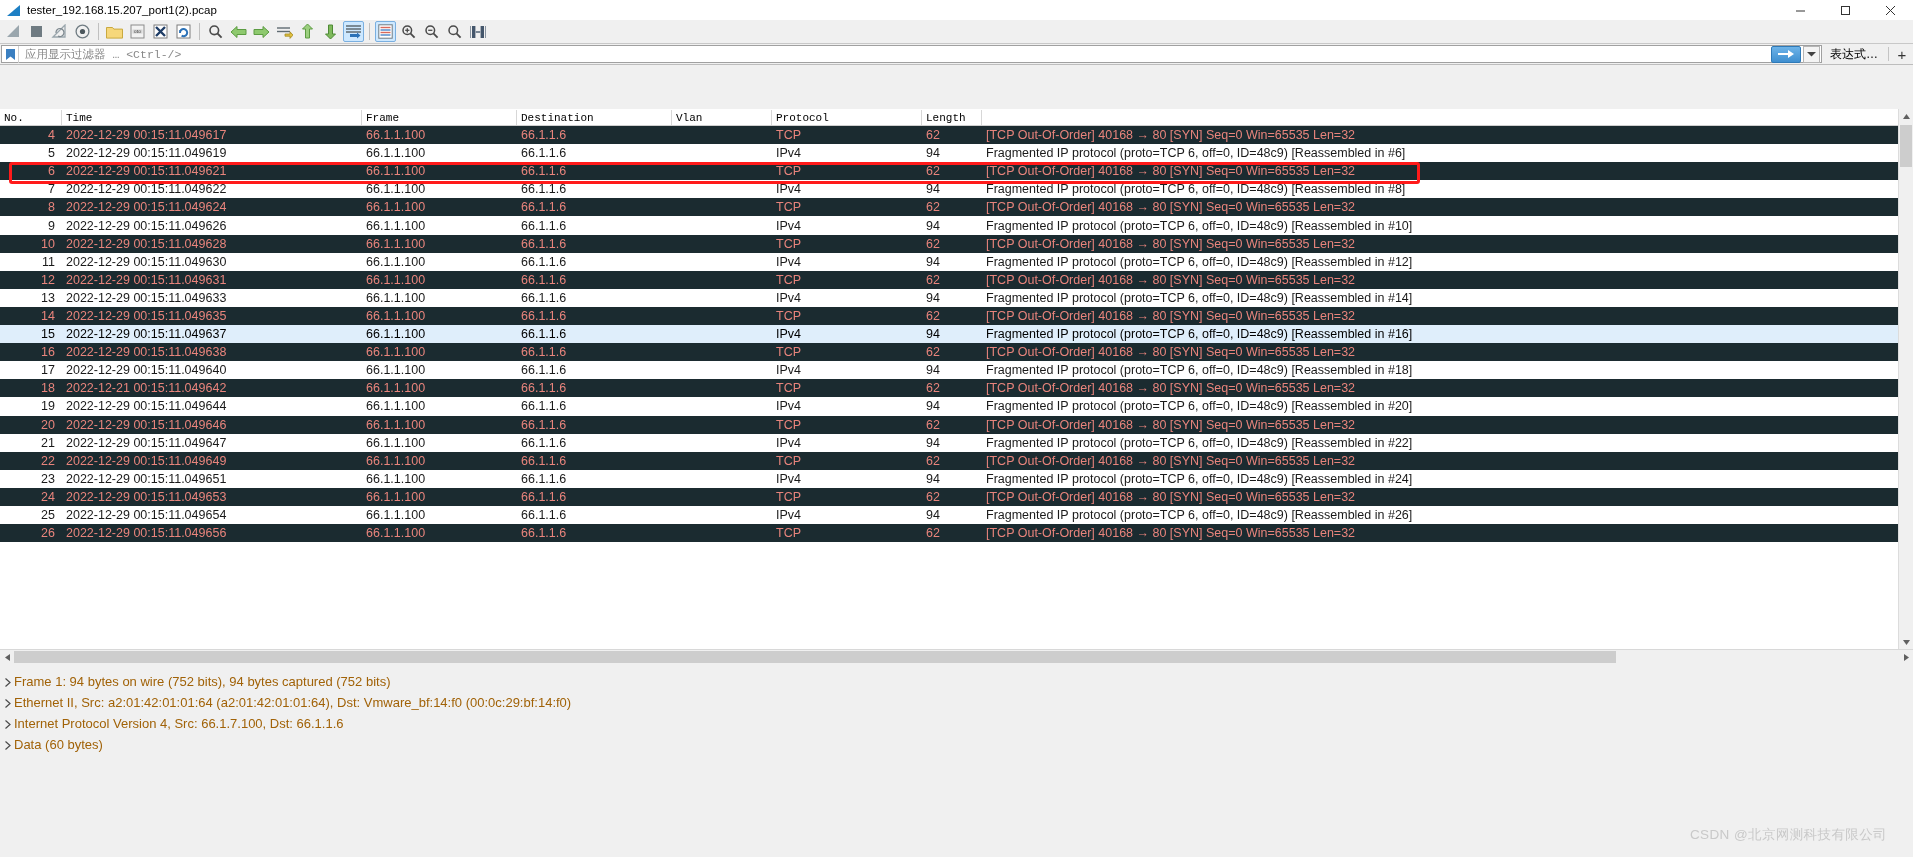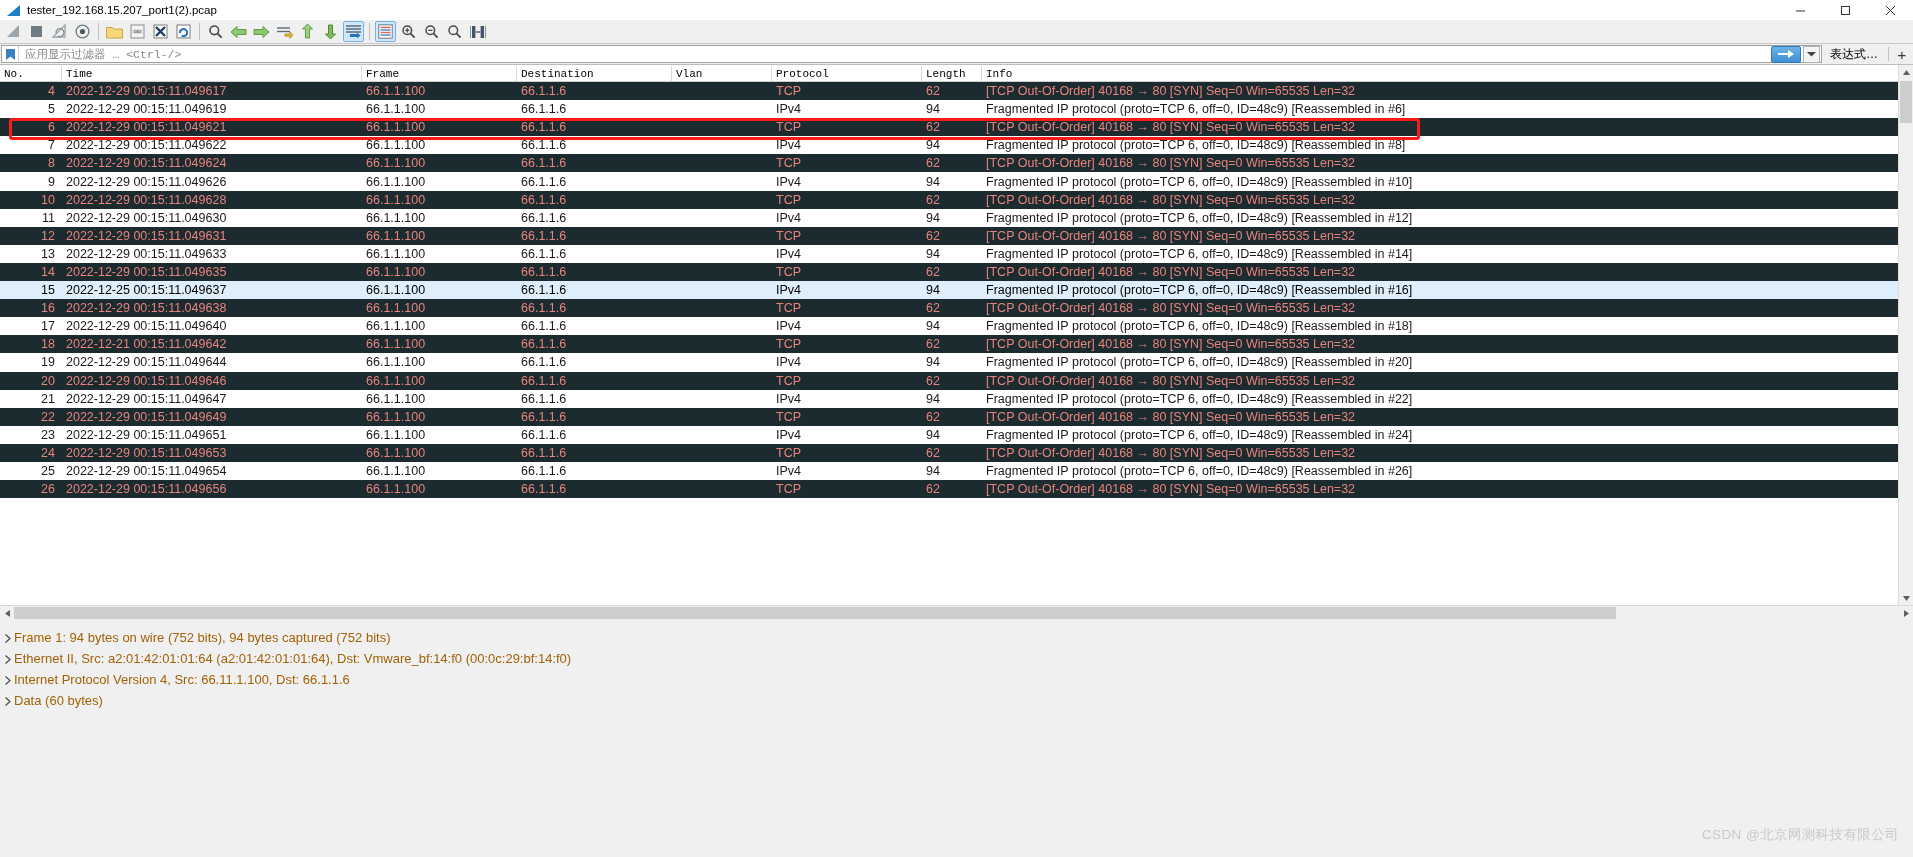--- a/index.html
+++ b/index.html
@@ -293,21 +293,21 @@
   .twisty {
     width: 14px; height: 14px;
     display:flex; align-items:center; justify-content:center;
     color: #555;
     font-size: 10px;
     flex: 0 0 auto;
   }
 
   .watermark {
     position: absolute;
-    right: 14px;
+    right: 26px;
     bottom: 13px;
     font-size: 13.5px;
     color: #c9c9c9;
     letter-spacing: .4px;
     white-space: nowrap;
     user-select: none;
     text-align: center;
   }
 </style>
 </head>
@@ -491,31 +491,30 @@
         <svg width="9" height="6" viewBox="0 0 9 6">
             <path d="M0 1 L4.5 5.5 L9 1 z" fill="#444"></path>
           </svg>
       </div>
     </div>
     <div class="filter-expr">表达式…</div>
     <div class="filter-vsep"></div>
     <div class="filter-plus">+</div>
   </div>
 
-  <div class="packet-area" id="packetArea" style="height: 555px;">
+  <div class="packet-area" id="packetArea" style="height: 555px; margin-top: 44px;">
 
     <div class="plist-header" id="plistHeader">
         <div class="hcell c-no">No.</div>
         <div class="hcell c-time">Time</div>
         <div class="hcell c-src">Frame</div>
         <div class="hcell c-dst">Destination</div>
         <div class="hcell c-vlan">Vlan</div>
         <div class="hcell c-proto">Protocol</div>
         <div class="hcell c-len">Length</div>
-        <div class="hcell c-info">Info</div>
       </div>
 
     <div class="rows-clip" id="rowsClip" style="height: 523px;">
       <div id="rowsHost">
           <div class="prow dark">
             <div class="cell c-no">4</div>
             <div class="cell c-time">2022-12-29 00:15:11.049617</div>
             <div class="cell c-src">66.1.1.100</div>
             <div class="cell c-dst">66.1.1.6</div>
             <div class="cell c-vlan"></div>
@@ -618,21 +617,21 @@
             <div class="cell c-time">2022-12-29 00:15:11.049635</div>
             <div class="cell c-src">66.1.1.100</div>
             <div class="cell c-dst">66.1.1.6</div>
             <div class="cell c-vlan"></div>
             <div class="cell c-proto">TCP</div>
             <div class="cell c-len">62</div>
             <div class="cell c-info">[TCP Out-Of-Order] 40168 → 80 [SYN] Seq=0 Win=65535 Len=32</div>
           </div>
           <div class="prow selected">
             <div class="cell c-no">15</div>
-            <div class="cell c-time">2022-12-25 00:15:11.049637</div>
+            <div class="cell c-time">2022-12-29 00:15:11.049637</div>
             <div class="cell c-src">66.1.1.100</div>
             <div class="cell c-dst">66.1.1.6</div>
             <div class="cell c-vlan"></div>
             <div class="cell c-proto">IPv4</div>
             <div class="cell c-len">94</div>
             <div class="cell c-info">Fragmented IP protocol (proto=TCP 6, off=0, ID=48c9) [Reassembled in #16]</div>
           </div>
           <div class="prow dark">
             <div class="cell c-no">16</div>
             <div class="cell c-time">2022-12-29 00:15:11.049638</div>
@@ -795,21 +794,21 @@
           </svg>
         </span>
         <span>Ethernet II, Src: a2:01:42:01:01:64 (a2:01:42:01:01:64), Dst: Vmware_bf:14:f0 (00:0c:29:bf:14:f0)</span>
       </div>
       <div class="detail-row">
         <span class="twisty">
           <svg width="7" height="9" viewBox="0 0 7 9">
             <path d="M1.5 0.5 L6 4.5 L1.5 8.5" fill="none" stroke="#4a4a4a" stroke-width="1.2"></path>
           </svg>
         </span>
-        <span>Internet Protocol Version 4, Src: 66.11.1.100, Dst: 66.1.1.6</span>
+        <span>Internet Protocol Version 4, Src: 66.1.7.100, Dst: 66.1.1.6</span>
       </div>
       <div class="detail-row">
         <span class="twisty">
           <svg width="7" height="9" viewBox="0 0 7 9">
             <path d="M1.5 0.5 L6 4.5 L1.5 8.5" fill="none" stroke="#4a4a4a" stroke-width="1.2"></path>
           </svg>
         </span>
         <span>Data (60 bytes)</span>
       </div>
     </div>

